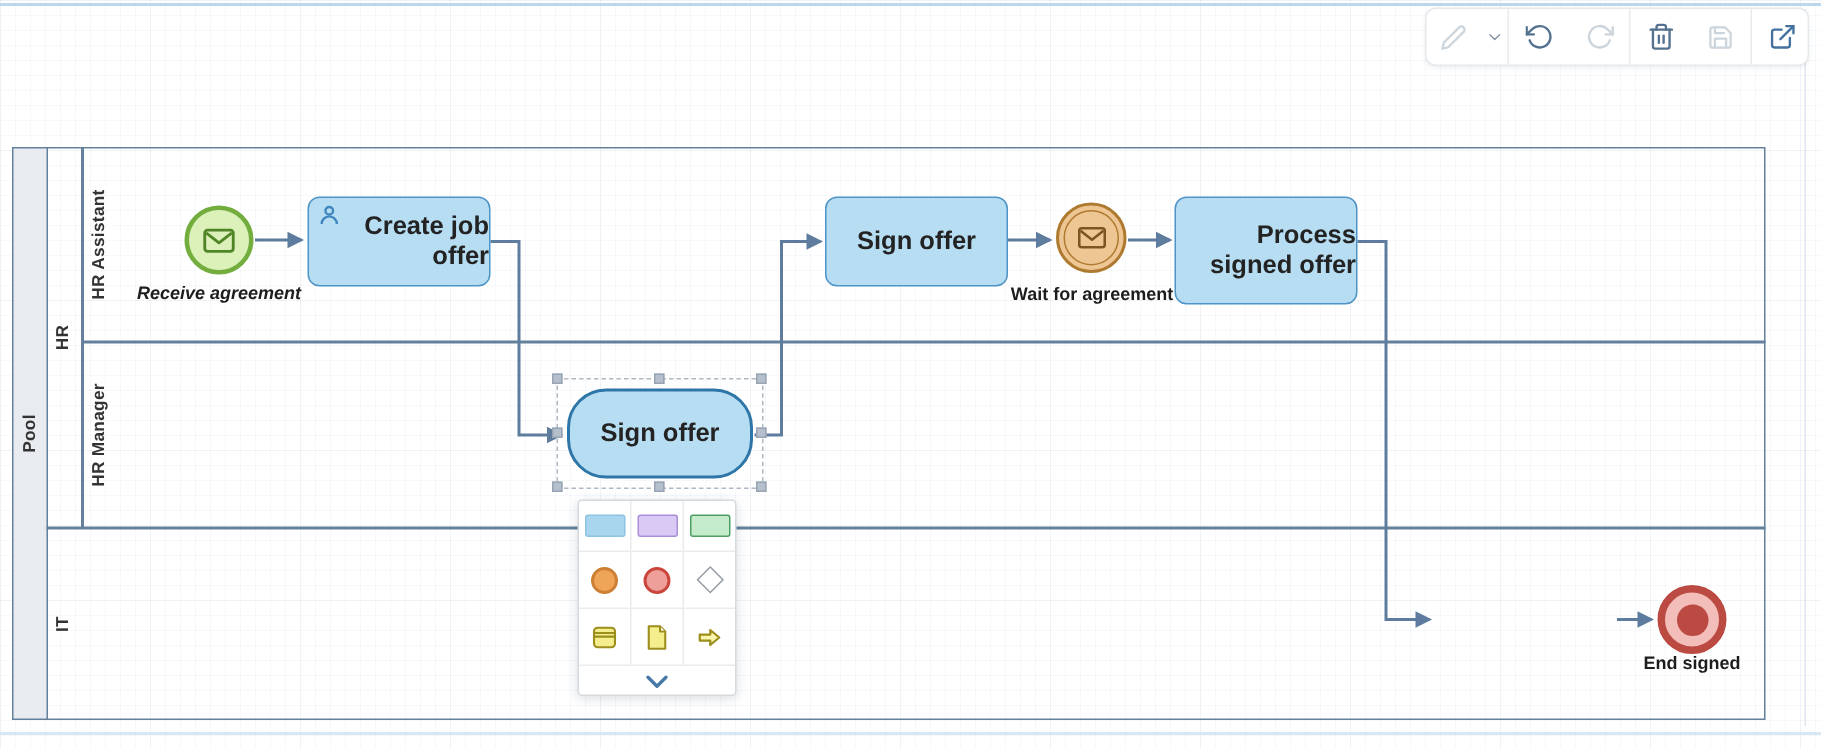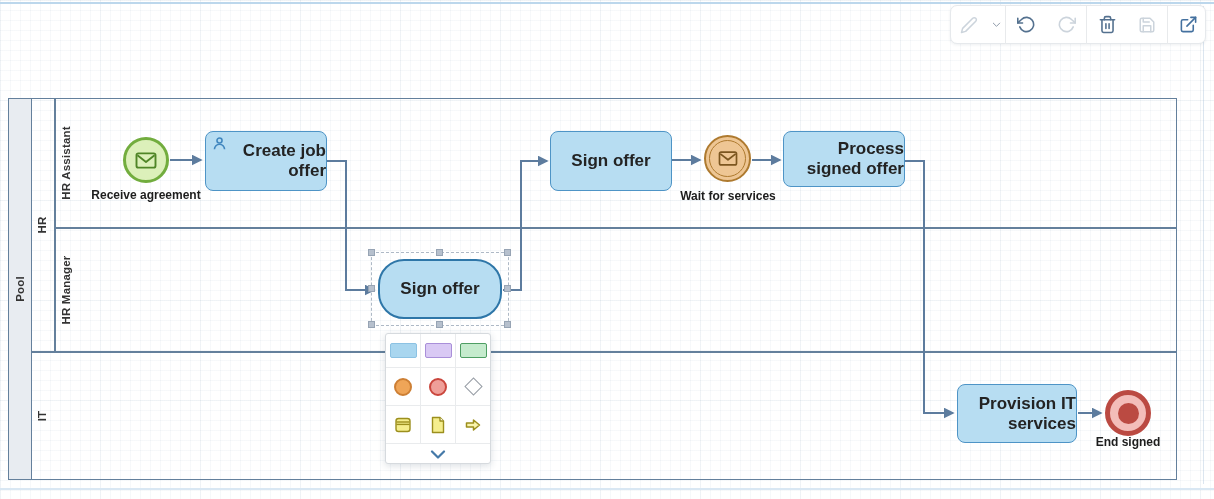--- a/index.html
+++ b/index.html
@@ -113,70 +113,67 @@
   </svg>
 
   <div class="evt evt-start" style="left:123px;top:137px;">
     <svg width="24" height="19" viewBox="0 0 24 20">
       <g fill="none" stroke="#4f8527" stroke-width="2" stroke-linejoin="round">
         <rect x="2" y="2.5" width="20" height="15" rx="2"></rect>
         <polyline points="3,4.5 12,11.5 21,4.5"></polyline>
       </g>
     </svg>
   </div>
-  <div class="evt-label" style="left:146px;top:188px;">Receive agreement</div>
+  <div class="evt-label" style="left:146px;top:188px;font-style:italic;">Receive agreement</div>
 
   <div class="task" style="left:205px;top:131px;width:122px;height:60px;">
     <span class="user-badge">
       <svg width="15" height="15" viewBox="0 0 16 16">
         <g fill="none" stroke="#4187bf" stroke-width="1.7">
           <circle cx="8" cy="4.8" r="2.7"></circle>
           <path d="M2.6 14.2 a5.4 5.4 0 0 1 10.8 0"></path>
         </g>
       </svg>
     </span>
     <span>Create job offer</span>
   </div>
 
   <div class="task" style="left:550px;top:131px;width:122px;height:60px;">
     <span>Sign offer</span>
   </div>
 
-  <div class="task" style="left:783px;top:131px;width:122px;height:56px;">
+  <div class="task" style="left:783px;top:131px;width:122px;height:72px;">
     <span>Process signed offer</span>
   </div>
 
   <div class="abs sel-outline"></div>
   <div class="task selected" style="left:378px;top:259px;width:124px;height:60px;border-radius:26px;">
     <span>Sign offer</span>
   </div>
   <div class="handle" style="left:368px;top:249px;"></div>
   <div class="handle" style="left:436px;top:249px;"></div>
   <div class="handle" style="left:504px;top:249px;"></div>
   <div class="handle" style="left:368px;top:285px;"></div>
   <div class="handle" style="left:504px;top:285px;"></div>
   <div class="handle" style="left:368px;top:321px;"></div>
   <div class="handle" style="left:436px;top:321px;"></div>
   <div class="handle" style="left:504px;top:321px;"></div>
 
-  <div class="task" style="left:957px;top:384px;width:120px;height:59px;">
-    <span>Provision IT services</span>
-  </div>
 
   <div class="evt evt-mid" style="left:704px;top:135px;">
     <div class="evt-mid-inner">
       <svg width="22" height="17" viewBox="0 0 24 20">
         <g fill="none" stroke="#7c561f" stroke-width="2" stroke-linejoin="round">
           <rect x="2" y="2.5" width="20" height="15" rx="2"></rect>
           <polyline points="3,4.5 12,11.5 21,4.5"></polyline>
         </g>
       </svg>
     </div>
   </div>
-  <div class="evt-label" style="left:728px;top:189px;">Wait for services</div>
+  <div class="evt-label" style="left:728px;top:189px;">Wait for agreement</div>
 
   <div class="evt evt-end" style="left:1105px;top:390px;">
     <div class="evt-end-dot"></div>
   </div>
   <div class="evt-label" style="left:1128px;top:435px;">End signed</div>
 
   <div class="abs ctx">
     <div class="ctx-row r1">
       <div class="ctx-cell">
           <div class="swatch sw-blue"></div>

